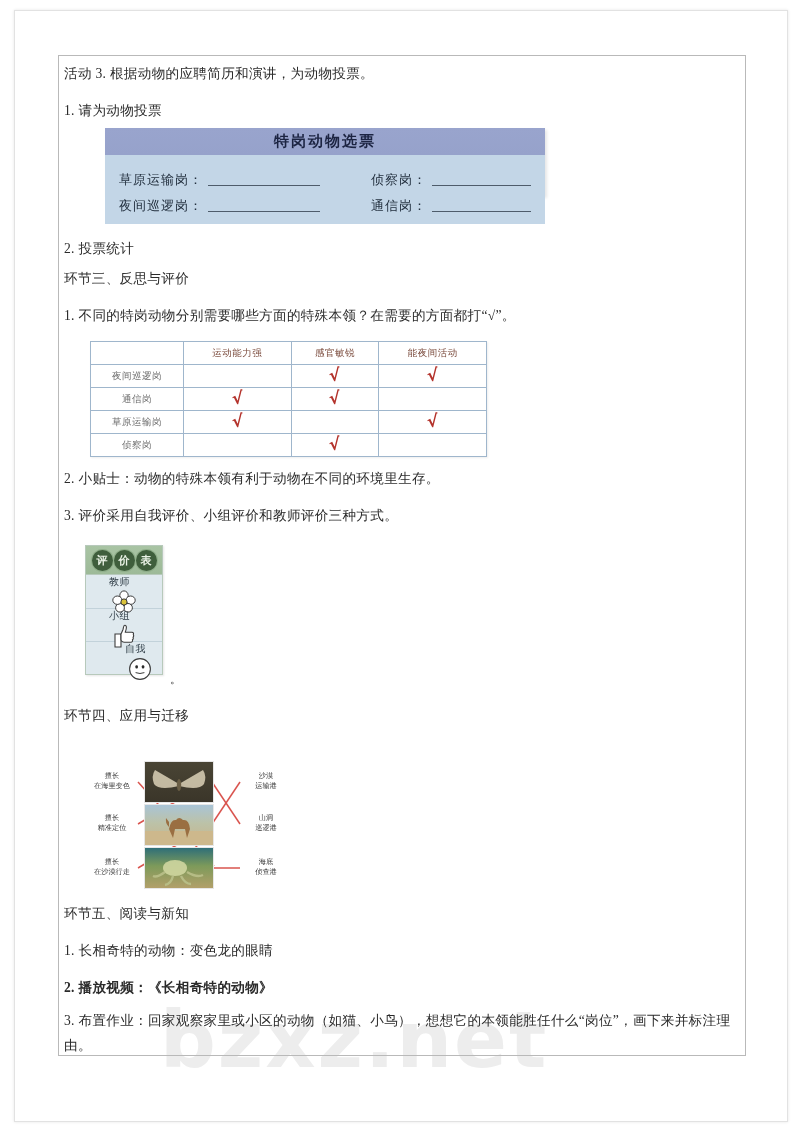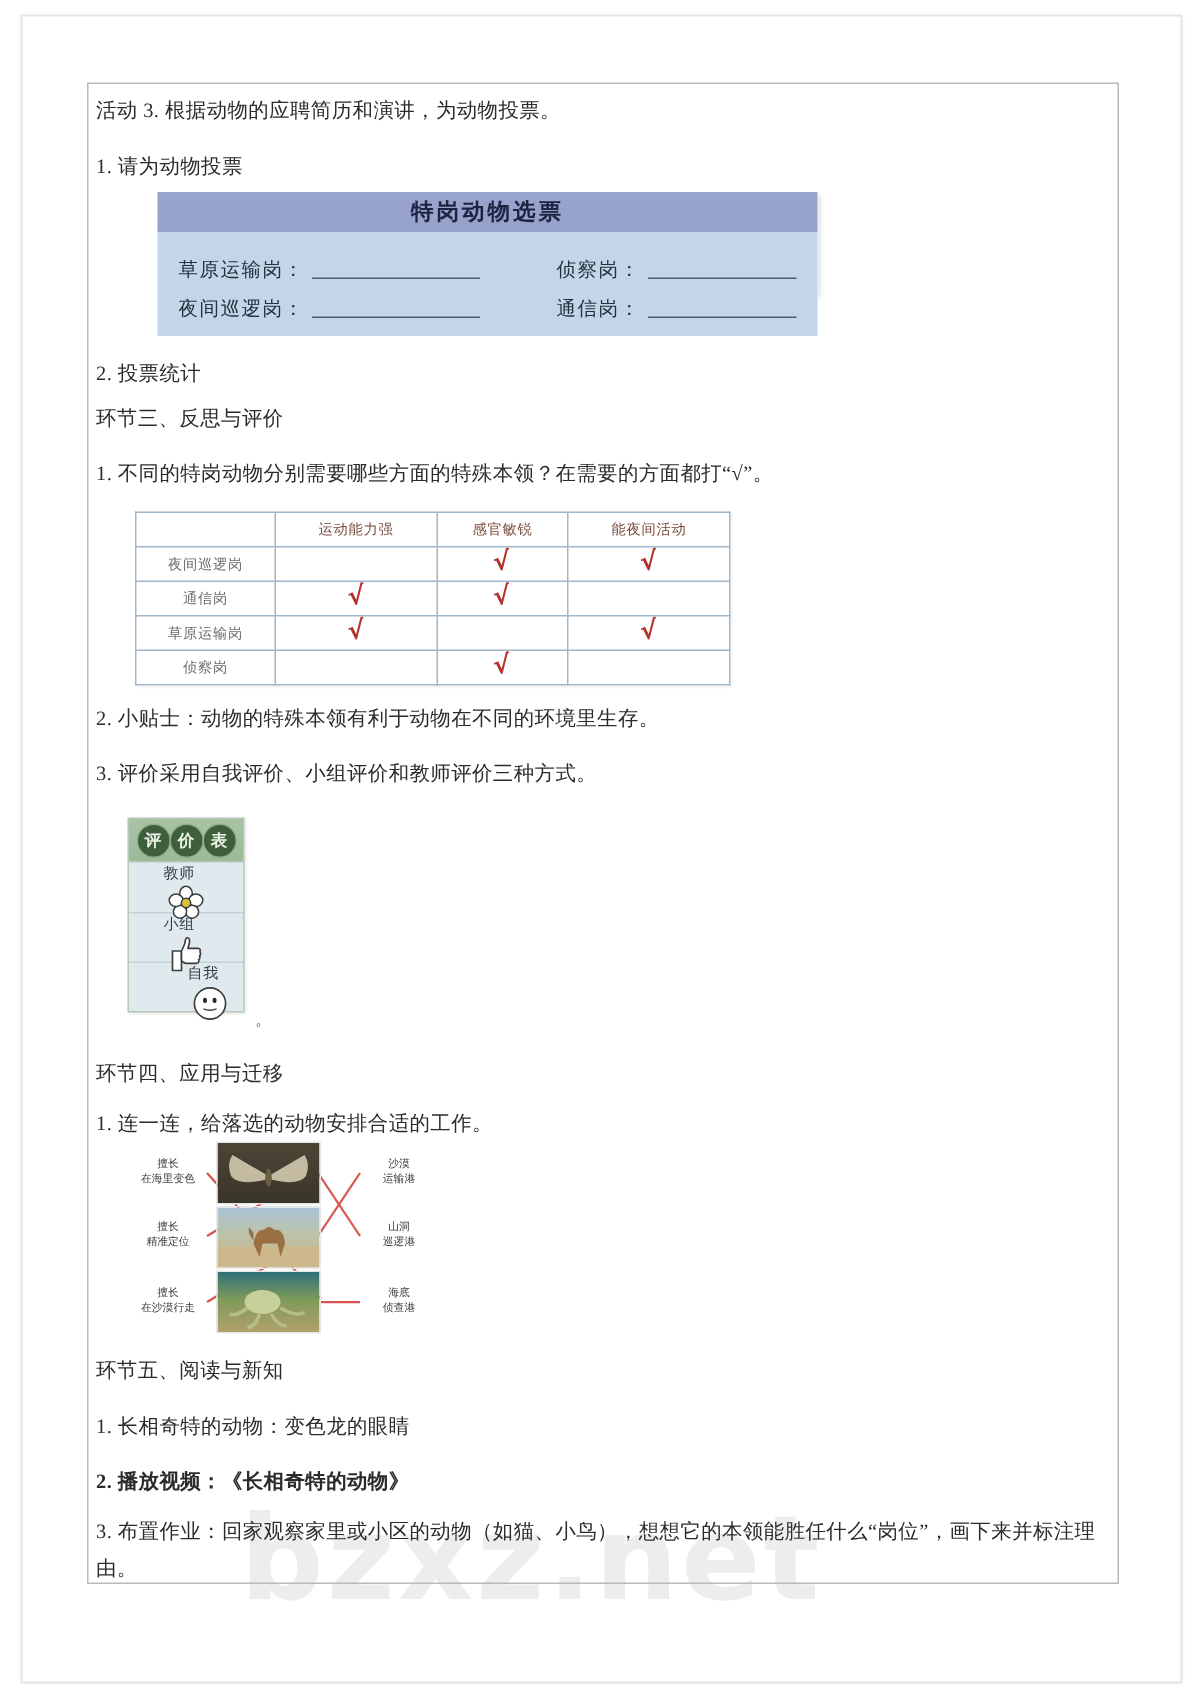--- a/index.html
+++ b/index.html
@@ -266,21 +266,20 @@
           <rect x="8.4" y="9.2" width="2.5" height="3.4" rx="1.1" fill="#2b2b2b"></rect>
           <rect x="14.8" y="9.2" width="2.5" height="3.4" rx="1.1" fill="#2b2b2b"></rect>
           <path d="M8.6 16.6 Q13 18.4 17.4 16.6" fill="none" stroke="#3c3c3c" stroke-width="1"></path>
         </svg>
       </span>
     </div>
   </div>
   <div class="eval-dot">。</div>
 
   <div class="body-text" style="top:705px;">环节四、应用与迁移</div>
-  <div class="body-text" style="top:738px;">1. 连一连，给落选的动物安排合适的工作。</div>
 
   <div class="match">
     <svg width="212" height="133">
       <g stroke="#d9544e" stroke-width="1.5" fill="none">
         <line x1="56" y1="24" x2="132" y2="108"></line>
         <line x1="56" y1="66" x2="130" y2="22"></line>
         <line x1="56" y1="110" x2="130" y2="66"></line>
         <line x1="130" y1="24" x2="158" y2="66"></line>
         <line x1="130" y1="66" x2="158" y2="24"></line>
         <line x1="132" y1="110" x2="158" y2="110"></line>

